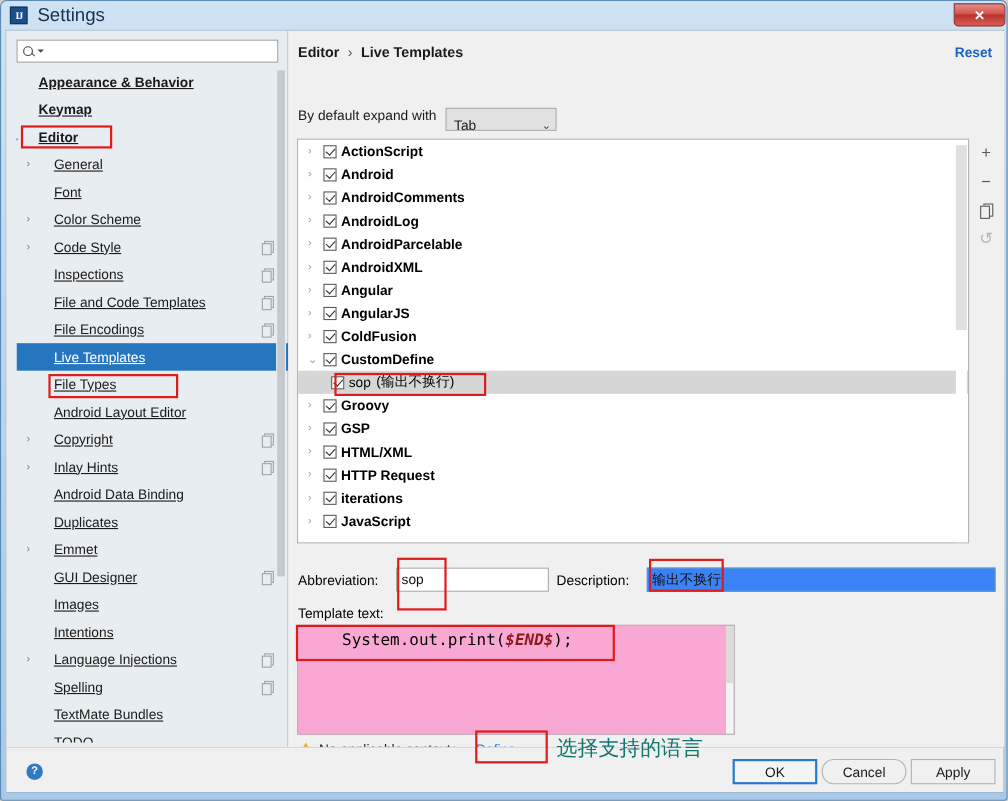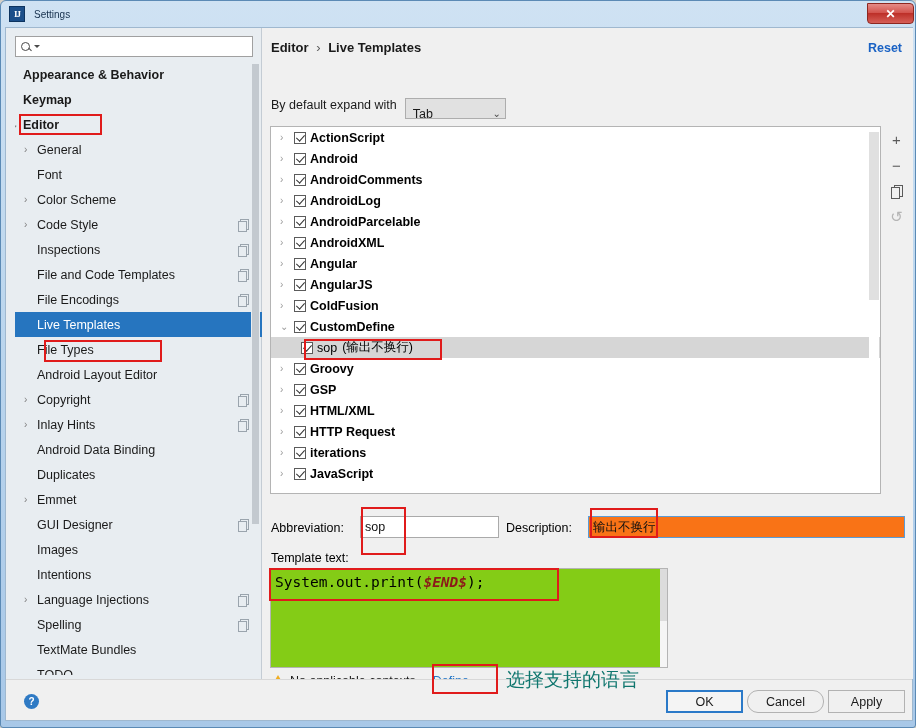--- a/index.html
+++ b/index.html
@@ -32,21 +32,21 @@
     border: 1px solid #0d3460;
     color: #fff;
     font-size: 9px; font-weight: bold;
     display: flex; align-items: center; justify-content: center;
     letter-spacing: -1px;
     flex: 0 0 auto;
     font-family: "Liberation Serif", serif;
   }
   #title-text {
     margin-left: 9px;
-    font-size: 10px;
+    font-size: 17px;
     color: #16304d;
   }
   #close-btn {
     position: absolute; right: 3px; top: 2px;
     width: 47px; height: 21px;
     background: linear-gradient(to bottom, #e58b87 0%, #d3554f 45%, #bd3029 50%, #d65f57 100%);
     border: 1px solid #8d2720;
     border-radius: 0 4px 4px 4px;
     color: #fff;
     font-size: 12px; font-weight: bold;
@@ -113,21 +113,21 @@
   .s-item.lvl2 { padding-left: 22px; }
   .s-item.bold { font-weight: bold; }
   .s-item.selected { background: #2675bf; color: #fff; }
   .arrow {
     width: 12px; flex: 0 0 auto;
     color: #808080; font-size: 10px;
     display: inline-block;
     margin-left: -13px; margin-right: 1px;
   }
   .arrow.spacer { color: transparent; }
-  .s-label { margin-left: 0; }
+  .s-label { margin-left: 12px; text-decoration: underline; }
   .copy-ic {
     position: absolute; right: 13px; top: 7px;
     width: 11px; height: 11px;
   }
   .copy-ic::before {
     content:""; position:absolute; left:2px; top:0; width:7px; height:9px;
     border:1px solid #9aa4ad; background:#e8edf1;
   }
   .copy-ic::after {
     content:""; position:absolute; left:0; top:2px; width:7px; height:9px;
@@ -263,30 +263,31 @@
   #abbr-label { position: absolute; left: 8px; top: 493px; font-size: 12.5px; }
   #abbr-field {
     position: absolute; left: 97px; top: 488px; width: 139px; height: 22px;
     background: #fff; border: 1px solid #aaa;
     font-size: 12.5px; padding-left: 4px; line-height: 20px;
     color: #111;
   }
   #desc-label { position: absolute; left: 243px; top: 493px; font-size: 12.5px; }
   #desc-field {
     position: absolute; left: 325px; top: 488px; width: 317px; height: 22px;
-    background: #f97316; border: 1px solid #5b9bd5;
+    background: #3b82f6; border: 1px solid #5b9bd5;
     font-size: 12.5px; padding-left: 4px; line-height: 20px;
     color: #111;
   }
   #tmpltext-label { position: absolute; left: 8px; top: 523px; font-size: 12.5px; }
   #tmpltext-box {
     position: absolute; left: 7px; top: 540px;
     width: 398px; height: 100px;
-    background: #84cc16; border: 1px solid #b4b4b4;
+    background: #f9a8d4; border: 1px solid #b4b4b4;
     overflow: hidden;
+    padding-left: 36px;
   }
   #tmpltext-code {
     font-family: "DejaVu Sans Mono", monospace;
     font-size: 14.5px;
     padding: 5px 0 0 4px;
     white-space: pre;
     color: #000;
   }
   #tmpltext-code .var { color: #8c1919; font-style: italic; font-weight: bold; }
   #tmpltext-sb {

